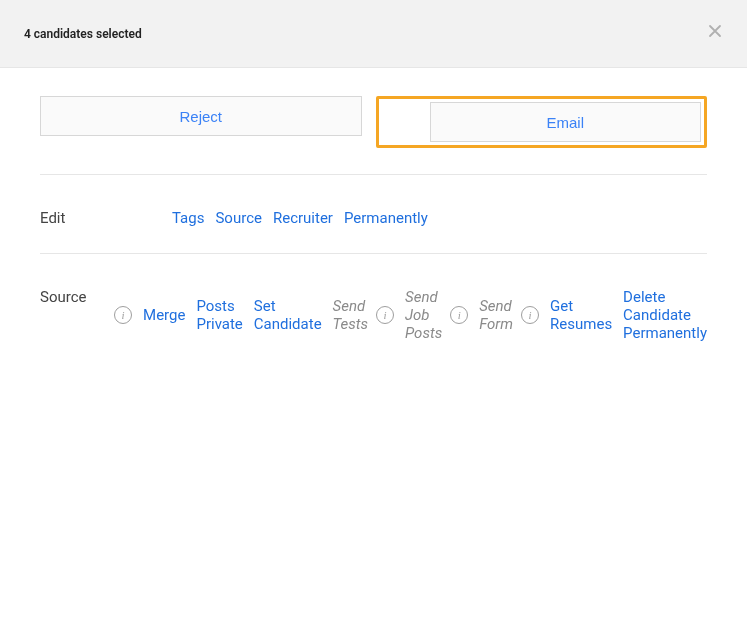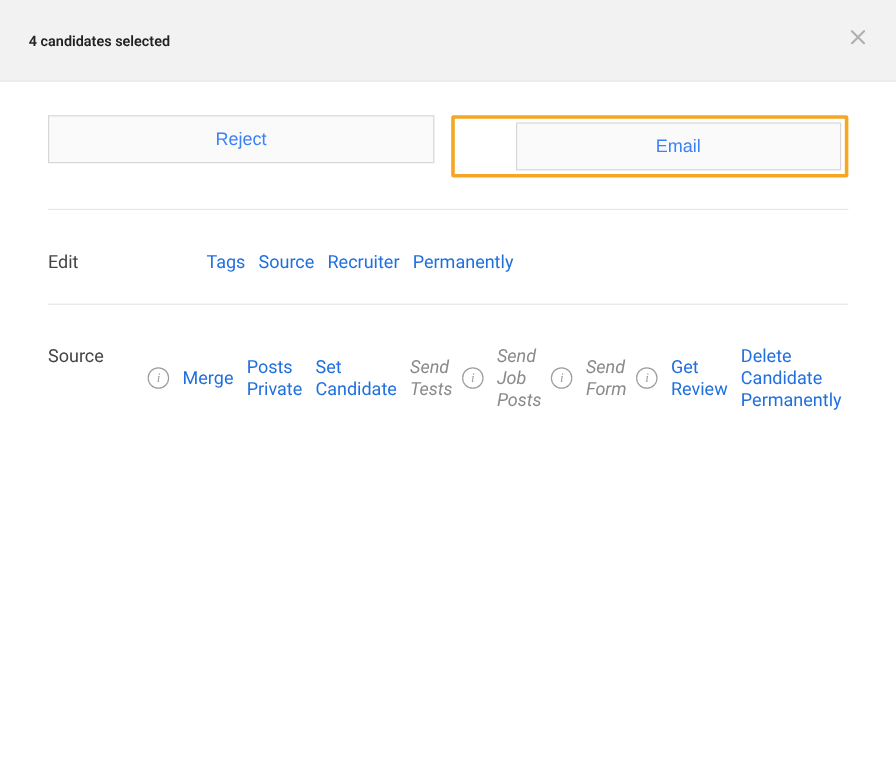--- a/index.html
+++ b/index.html
@@ -177,19 +177,19 @@
       <div class="item disabled">
         <span>Send Job Posts</span>
         <span class="info-icon">i</span>
       </div>
 
       <div class="item disabled">
         <span>Send Form</span>
         <span class="info-icon">i</span>
       </div>
 
-      <div class="item link">Get Review</div>
+      <div class="item link">Get Resumes</div>
       <div class="item link">Delete Candidate Permanently</div>
 
     </div>
   </div>
 
 </div>
 
 </body></html>

